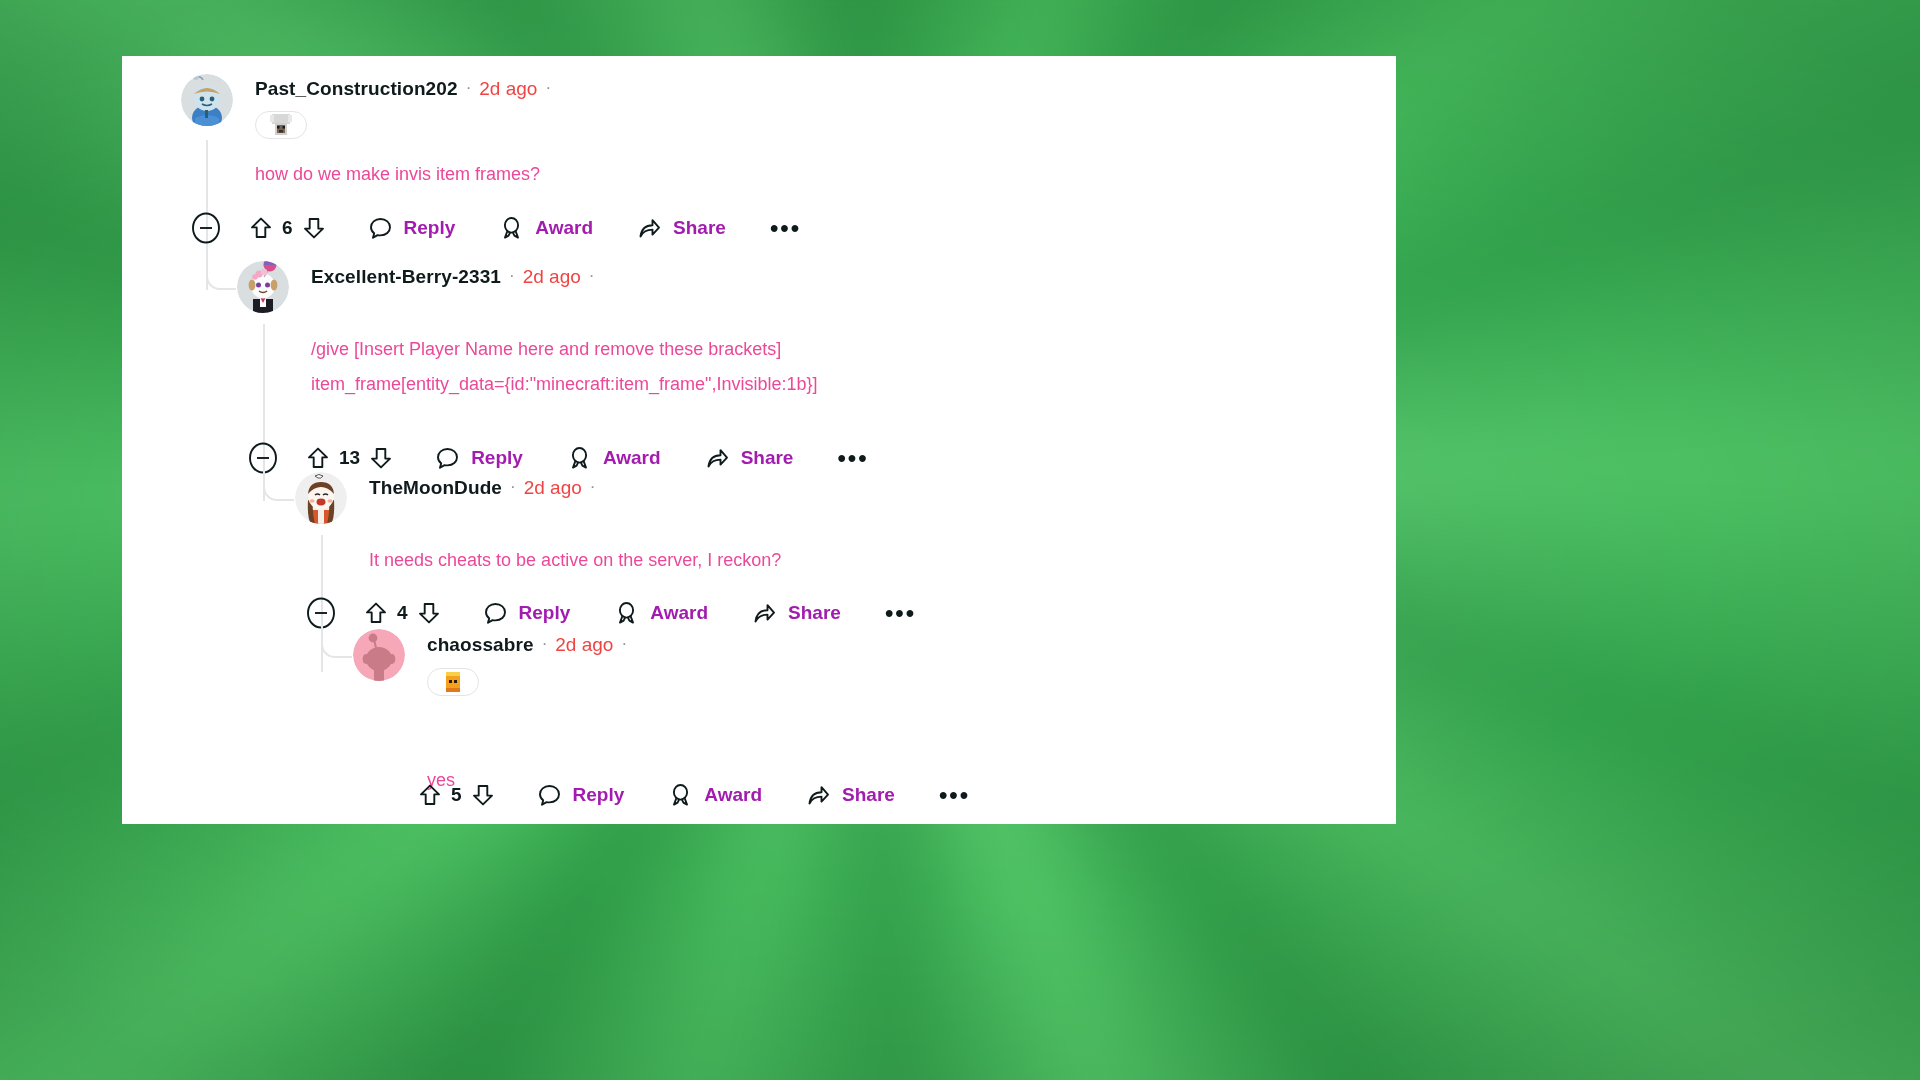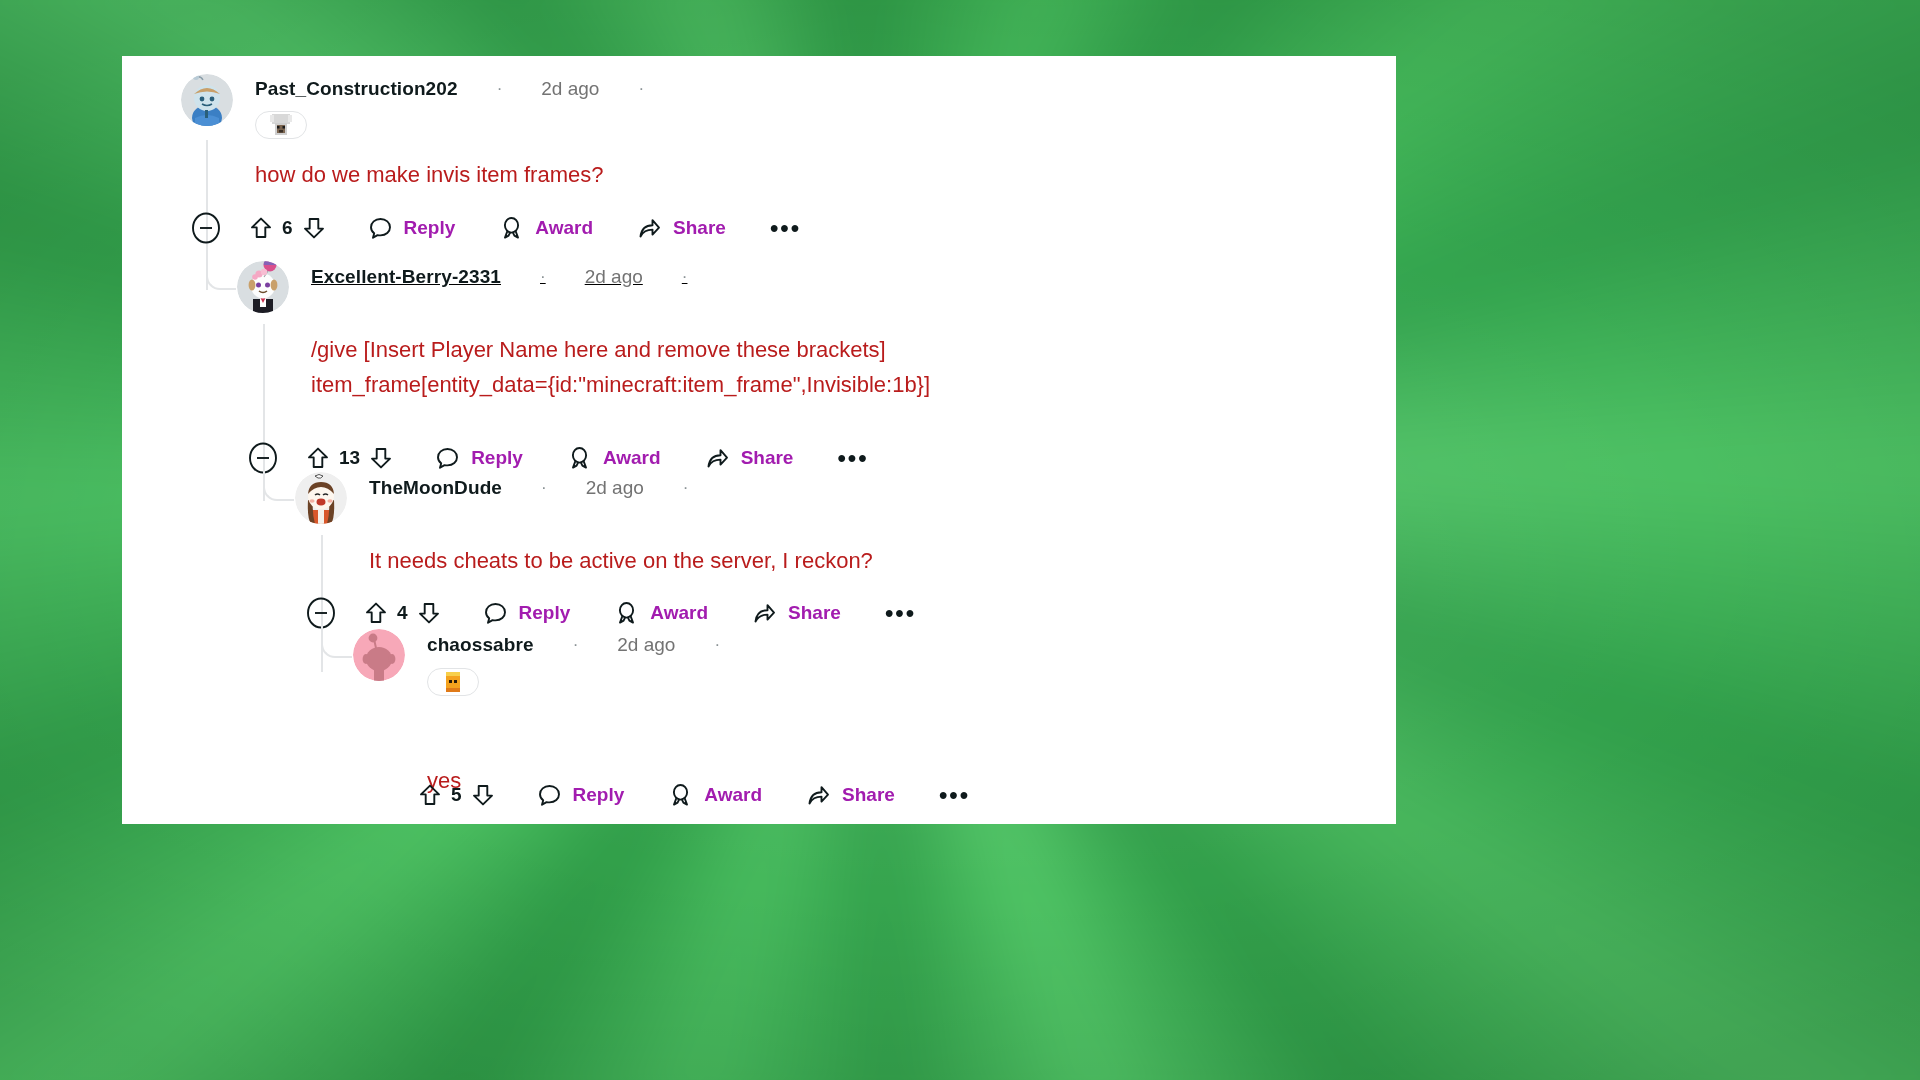--- a/index.html
+++ b/index.html
@@ -45,45 +45,44 @@
   .avatar {
     position:absolute;
     width:52px; height:52px;
     border-radius:50%;
     overflow:hidden;
   }
   .avatar svg { display:block; width:52px; height:52px; }
 
   .byline {
     position:absolute;
-    display:flex; align-items:center;
+    display:flex; align-items:flex-start;
     white-space:nowrap;
-    gap:31px;
   }
   .username {
     font-size:19px; font-weight:bold; color:#0f1a1c;
     letter-spacing:.1px;
   }
   .dot { color:#8a9295; font-size:17px; margin:0 8px; }
-  .age { color:#737373; font-size:19px; }
+  .age { color:#ef4444; font-size:19px; }
   .dot-end { color:#8a9295; font-size:17px; margin-left:8px; }
 
   .flair {
     position:absolute;
     height:28px; min-width:52px;
     border:1px solid #e2e4e6;
     border-radius:14px;
     display:flex; align-items:center; justify-content:center;
     background:#fff;
   }
   .flair svg { display:block; }
 
   .body-text {
     position:absolute;
-    font-size:22px; line-height:35px; color:#b91c1c;
+    font-size:18px; line-height:35px; color:#ec4899;
     white-space:pre-wrap;
   }
 
   
   .thread-line {
     position:absolute;
     width:2px; background:#e3e5e7;
   }
   .thread-curve {
     position:absolute;
@@ -241,21 +240,21 @@
         <path d="M22 30 Q26 33 30 30" stroke="#6b4a2a" stroke-width="1.5" fill="none"></path>
         <circle cx="33" cy="4" r="6.5" fill="#d94f8c"></circle>
         <circle cx="33" cy="4" r="6.5" fill="#3f6fd8" opacity="0.55" style="clip-path:inset(0 0 50% 0)"></circle>
         <line x1="31" y1="10" x2="27" y2="16" stroke="#9aa2a6" stroke-width="1.1"></line>
         <circle cx="22" cy="13" r="3.6" fill="#f5a8c4"></circle>
         <circle cx="27" cy="11" r="3.2" fill="#f7bdd2"></circle>
         <circle cx="18" cy="16" r="2.8" fill="#f5a8c4"></circle>
       </svg>
     </div>
 
-    <div class="byline" style="left:189px; top:210px;text-decoration:underline;">
+    <div class="byline" style="left:189px; top:210px;">
       <span class="username">Excellent-Berry-2331</span>
       <span class="dot">·</span>
       <span class="age">2d ago</span>
       <span class="dot-end">·</span>
     </div>
 
     <div class="thread-line" style="left:141px; top:268px; height:177px;"></div>
 
     <div class="body-text" style="left:189px; top:276px; width:1020px;">/give [Insert Player Name here and remove these brackets]
 item_frame[entity_data={id:"minecraft:item_frame",Invisible:1b}]</div>

